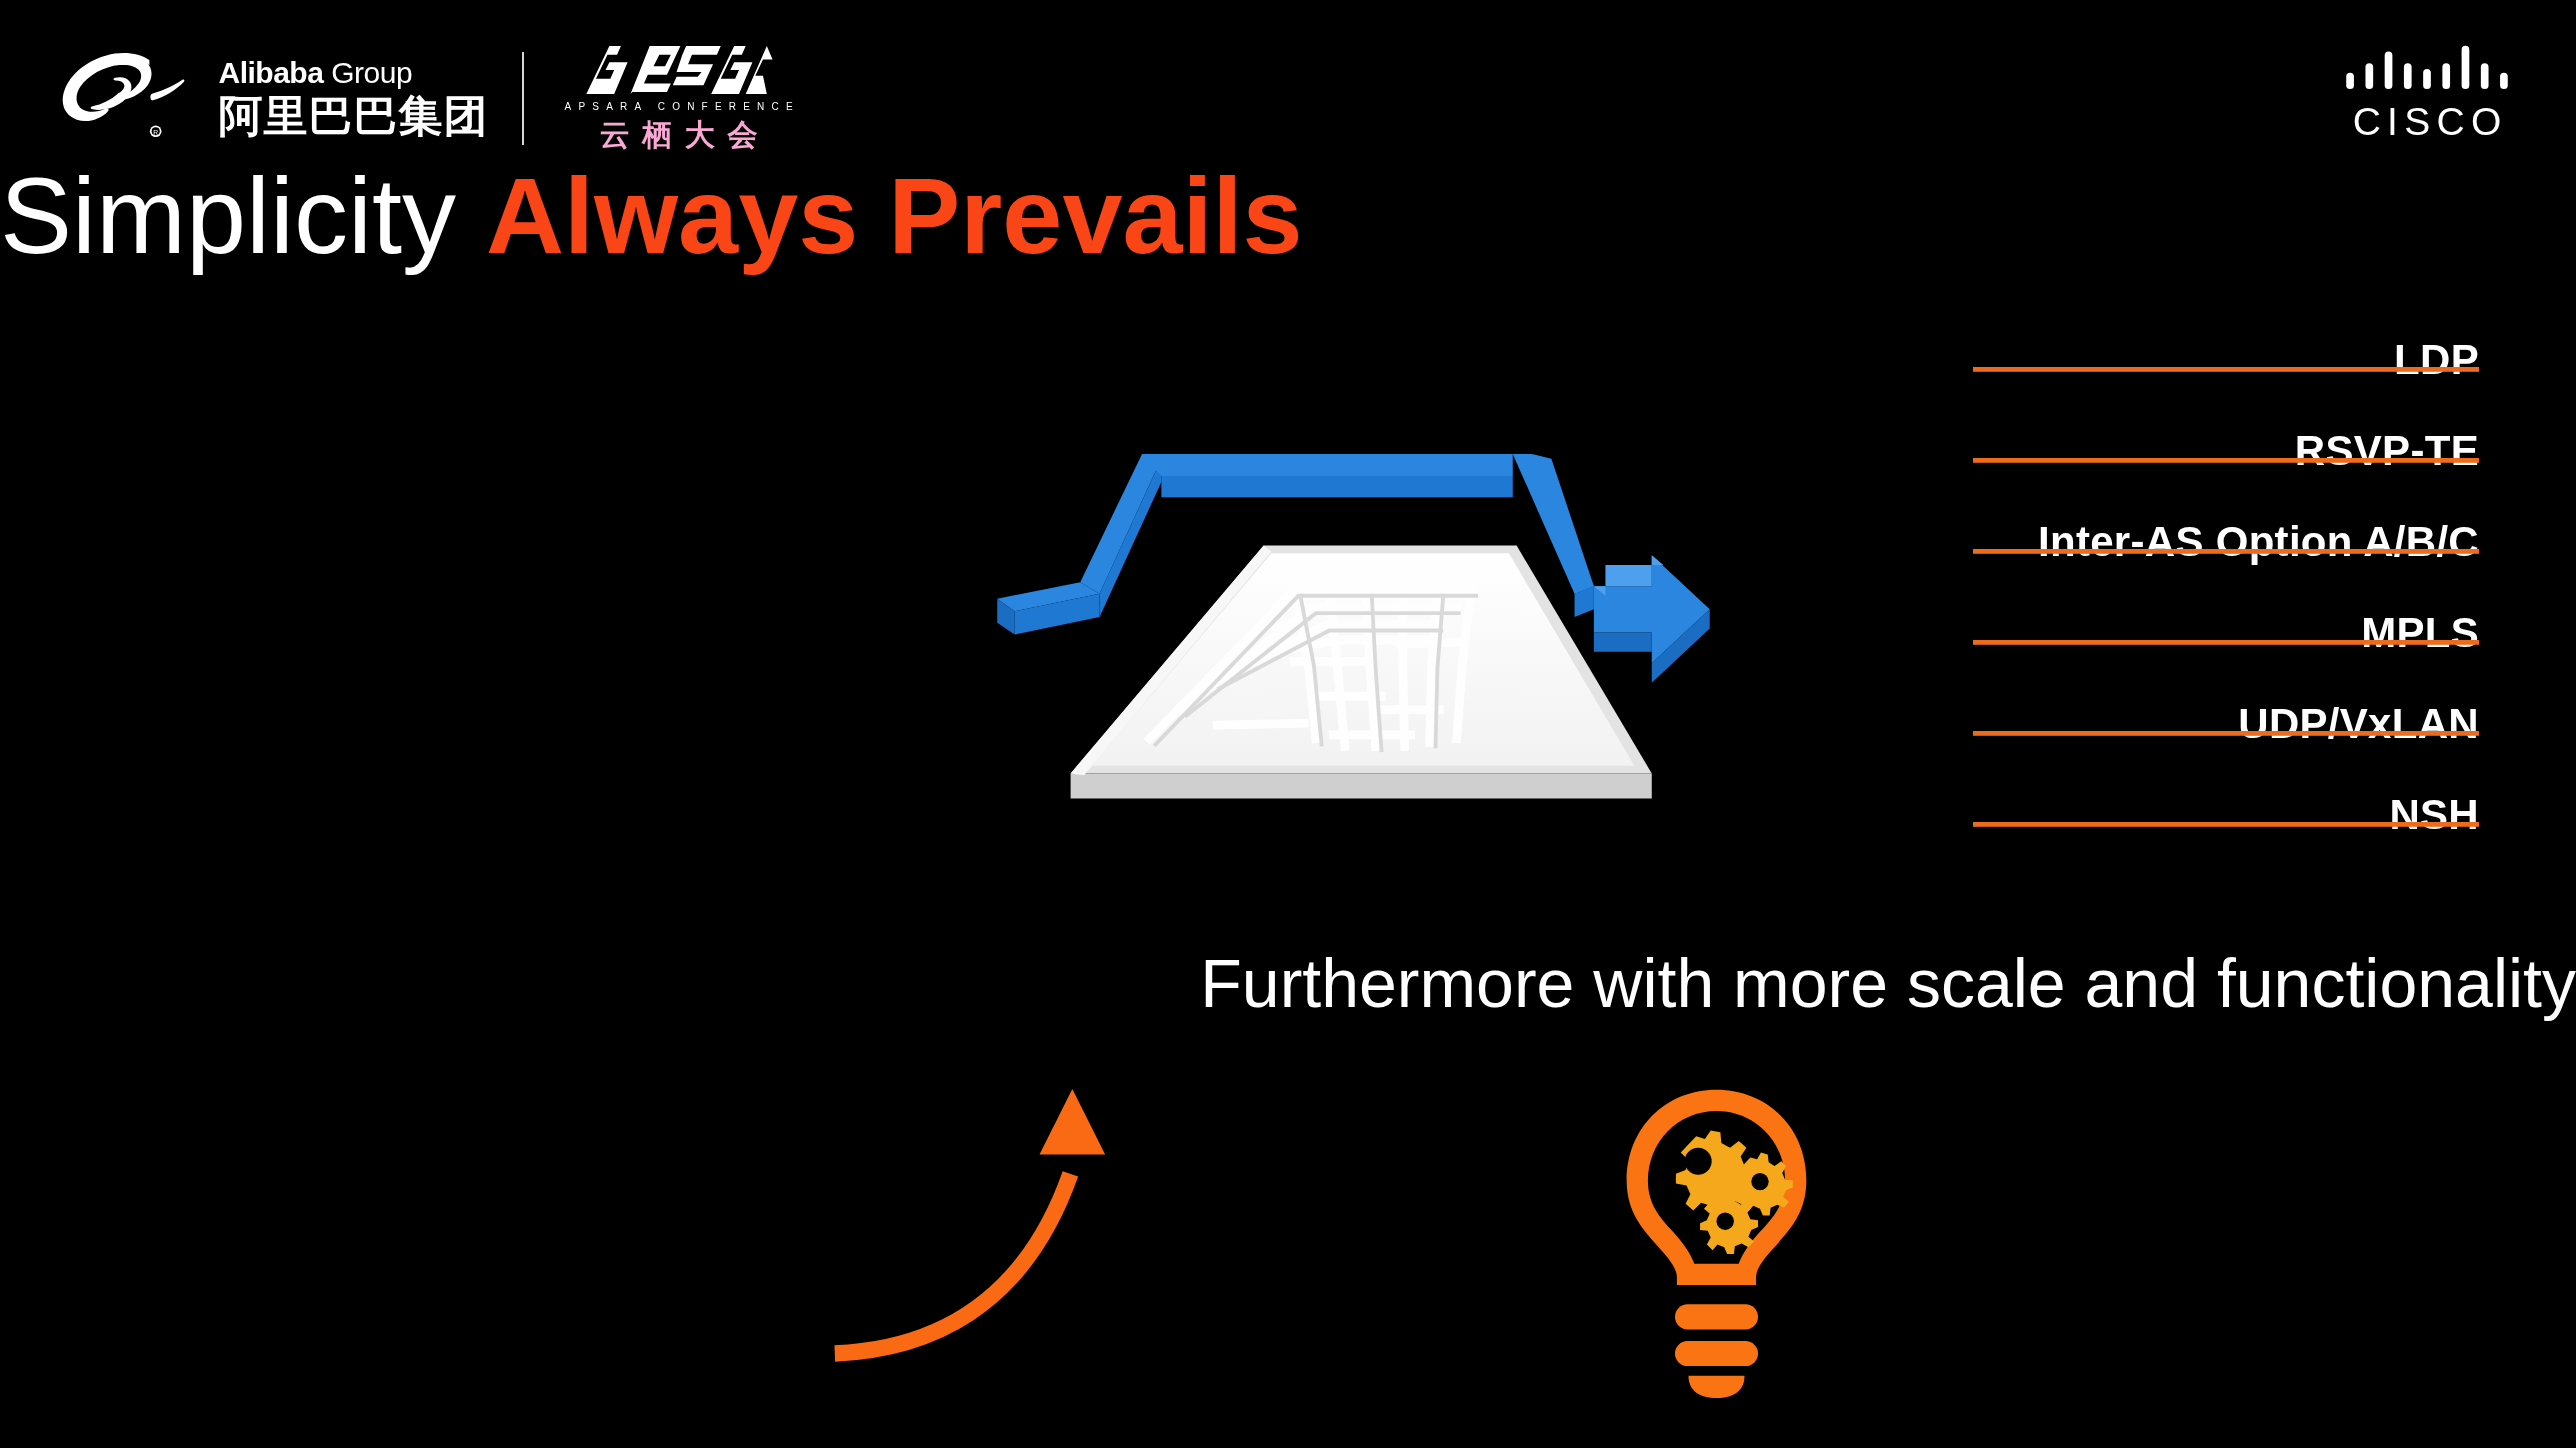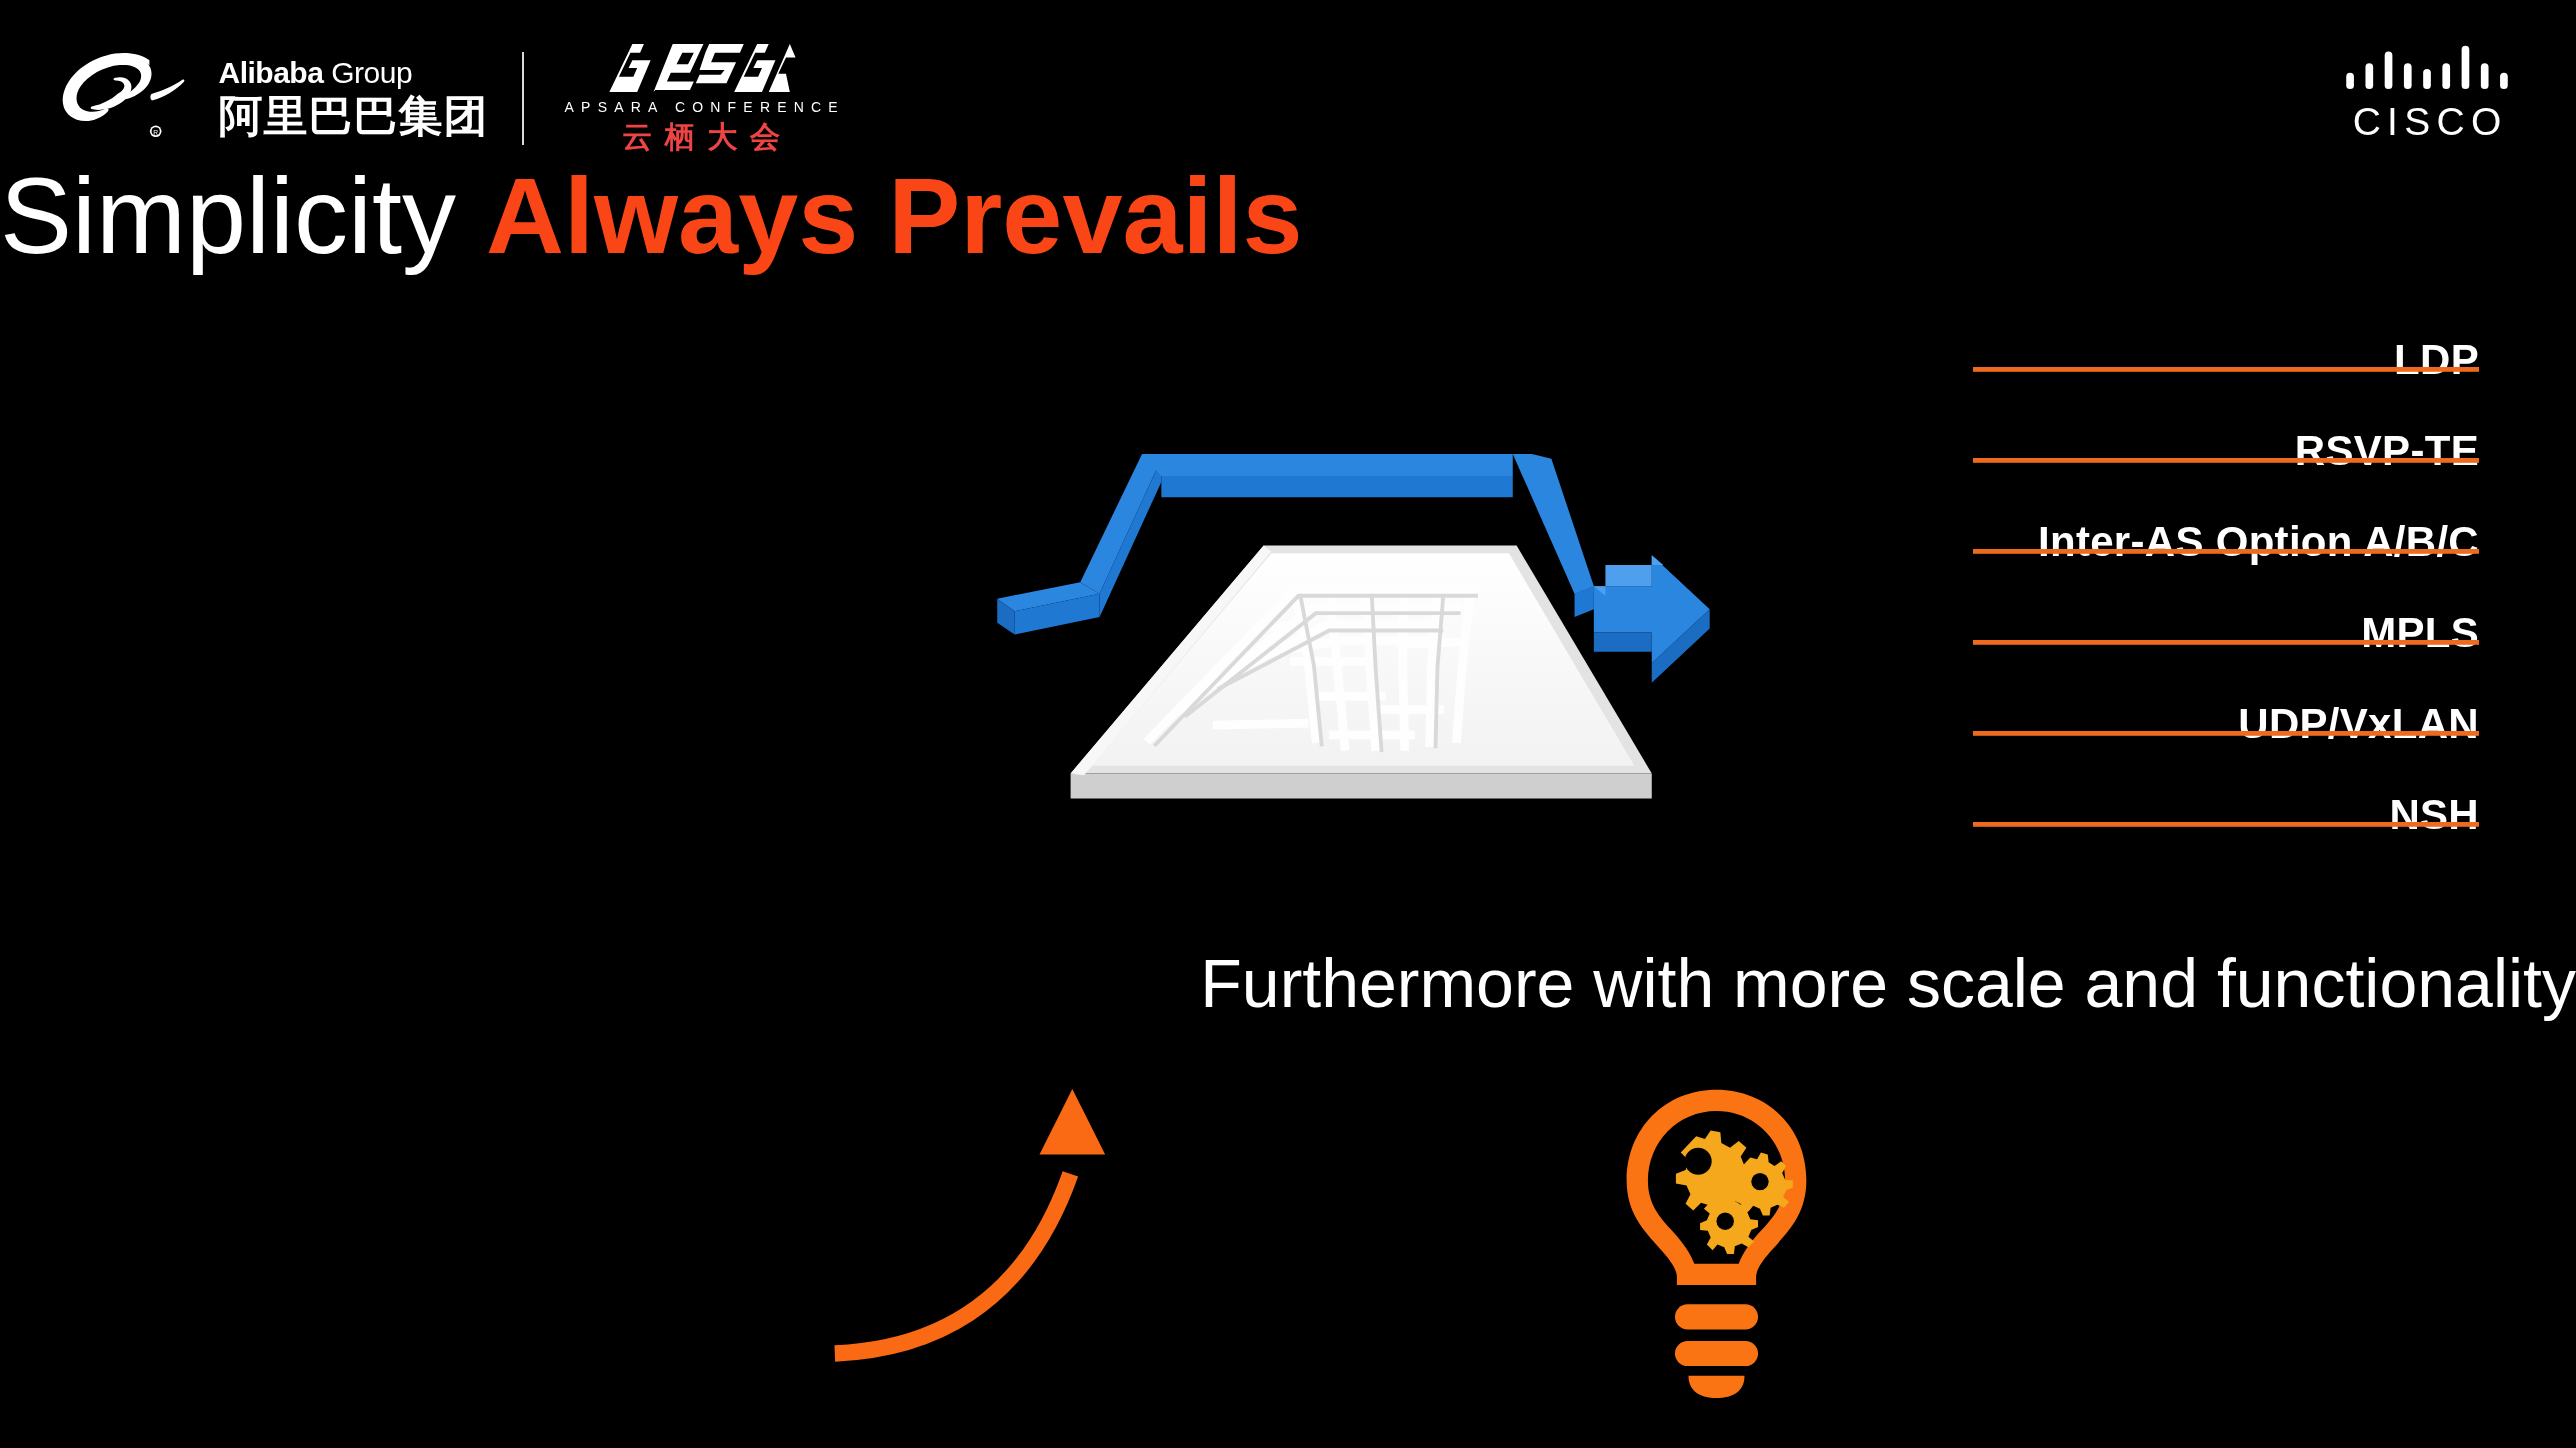--- a/index.html
+++ b/index.html
@@ -65,28 +65,28 @@
   }
   .apsara-lockup {
     display: flex;
     flex-direction: column;
     align-items: center;
     line-height: 1;
   }
   .apsara-word { flex: none; }
   .apsara-sub {
     color: #ffffff;
-    font-size: 14px;
+    font-size: 10px;
     letter-spacing: 7.2px;
     margin-top: 4.8px;
     text-indent: 7.2px;
     white-space: nowrap;
   }
   .apsara-cn {
-    color: #ef4444;
+    color: #f9a8d4;
     font-size: 30px;
     font-weight: 700;
     letter-spacing: 12.6px;
     text-indent: 12.6px;
     margin-top: 8.7px;
     white-space: nowrap;
   }
 
   #cisco-logo {
     position: absolute;

